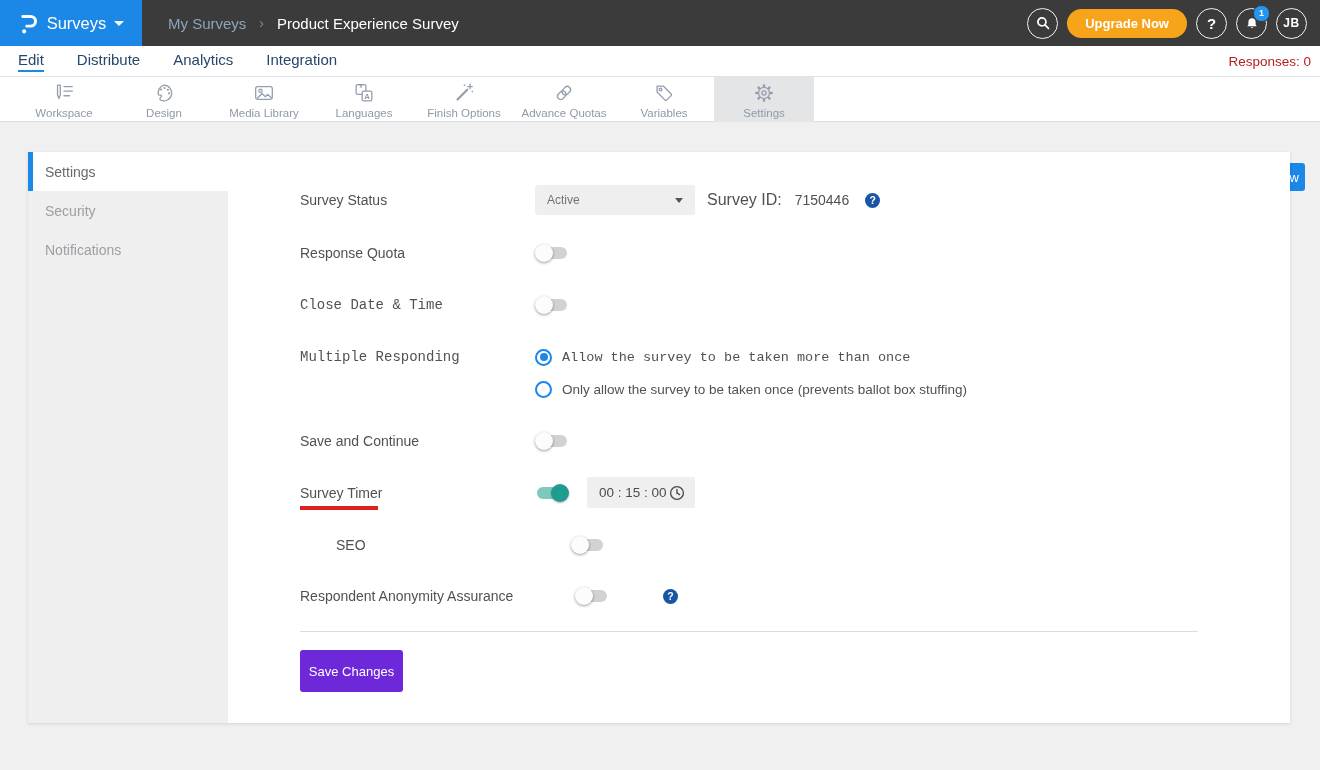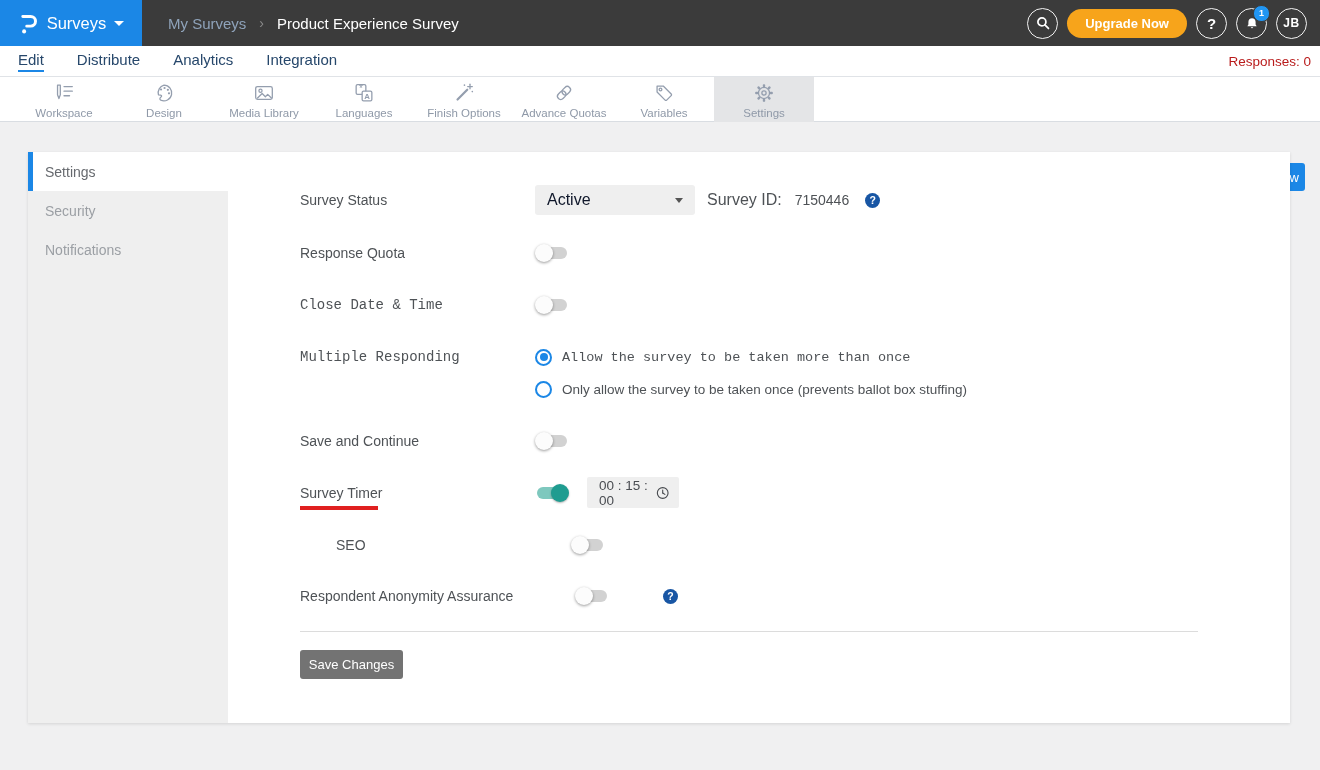--- a/index.html
+++ b/index.html
@@ -43,42 +43,42 @@
   
   .card{position:absolute;left:28px;top:152px;width:1262px;height:571px;background:#fff;box-shadow:0 1px 3px rgba(0,0,0,.12);}
   .side{position:absolute;left:0;top:0;width:200px;height:571px;background:#efefef;}
   .side-item{height:39px;display:flex;align-items:center;padding-left:17px;font-size:14px;color:#9b9fa4;cursor:pointer;}
   .side-item.active{background:#fff;border-left:5px solid #1b87e6;padding-left:12px;color:#66696e;}
 
   .content{position:absolute;left:200px;top:0;right:0;bottom:0;}
   .row{position:absolute;left:72px;display:flex;align-items:center;}
   .row-label{width:235px;font-size:14px;color:#4e5256;flex:none;}
 
-  .dropdown{width:160px;height:30px;background:#efefef;border-radius:3px;display:flex;align-items:center;justify-content:space-between;padding:0 12px;box-sizing:border-box;font-size:16px;color:#0f172a;cursor:pointer;}
+  .dropdown{width:160px;height:30px;background:#efefef;border-radius:3px;display:flex;align-items:center;justify-content:space-between;padding:0 12px;box-sizing:border-box;font-size:12px;color:#737373;cursor:pointer;}
   .caret-g{width:0;height:0;border-left:4.5px solid transparent;border-right:4.5px solid transparent;border-top:5px solid #555;}
   .sid-label{font-size:16px;color:#4e5256;margin-left:12px;}
   .sid-value{font-size:14px;color:#4e5256;margin-left:13px;}
   .help{width:15px;height:15px;border-radius:50%;background:#1856a4;color:#fff;font-size:10.5px;font-weight:bold;display:flex;align-items:center;justify-content:center;cursor:pointer;flex:none;}
   .help.ml{margin-left:16px;}
 
   .switch{position:relative;width:34px;height:20px;cursor:pointer;flex:none;}
   .switch .track{position:absolute;left:2px;top:4px;width:30px;height:12px;border-radius:7px;background:#d2d2d2;}
   .switch .knob{position:absolute;top:1px;left:0;width:18px;height:18px;border-radius:50%;background:#fcfcfc;box-shadow:0 1px 3px rgba(0,0,0,.4);}
   .switch.on .track{background:#7ec8be;}
   .switch.on .knob{left:16px;background:#1f9c90;box-shadow:0 1px 2px rgba(0,0,0,.3);}
 
   .radio{width:17px;height:17px;border:2px solid #1b87e6;border-radius:50%;box-sizing:border-box;position:relative;background:#fff;cursor:pointer;flex:none;}
   .radio.checked::after{content:"";position:absolute;left:2.5px;top:2.5px;right:2.5px;bottom:2.5px;border-radius:50%;background:#1b87e6;}
   .radio-label{font-size:13.5px;color:#4e5256;margin-left:10px;}
 
-  .timefield{width:92px;height:31px;background:#efefef;border-radius:2px;display:flex;align-items:center;justify-content:space-between;padding:0 10px 0 12px;box-sizing:border-box;font-size:13.5px;color:#4a4d52;margin-left:18px;cursor:pointer;}
+  .timefield{width:108px;height:31px;background:#efefef;border-radius:2px;display:flex;align-items:center;justify-content:space-between;padding:0 10px 0 12px;box-sizing:border-box;font-size:13.5px;color:#4a4d52;margin-left:18px;cursor:pointer;}
   .annotate-red{position:absolute;left:72px;top:354px;width:78px;height:4px;background:#e02020;}
 
   .divider{position:absolute;left:72px;top:479px;width:898px;height:1px;background:#dcdcdc;}
-  .save-btn{position:absolute;left:72px;top:498px;width:103px;height:29px;background:#737373;border:none;border-radius:3px;color:#fff;font-size:13px;cursor:pointer;font-family:"Liberation Sans",sans-serif;}
+  .save-btn{position:absolute;left:72px;top:498px;width:103px;height:42px;background:#6d28d9;border:none;border-radius:3px;color:#fff;font-size:13px;cursor:pointer;font-family:"Liberation Sans",sans-serif;}
 
   
   .r-status{top:33px;height:30px;}
   .r-quota{top:91px;height:20px;}
   .r-close{top:143px;height:20px;font-family:Liberation Mono, monospace;}
   .r-multi1{top:195px;height:20px;font-family:Liberation Mono, monospace;}
   .r-multi2{top:227px;height:20px;}
   .r-savecont{top:279px;height:20px;}
   .r-timer{top:325px;height:31px;}
   .r-seo{top:383px;height:20px;margin-left:36px;}

